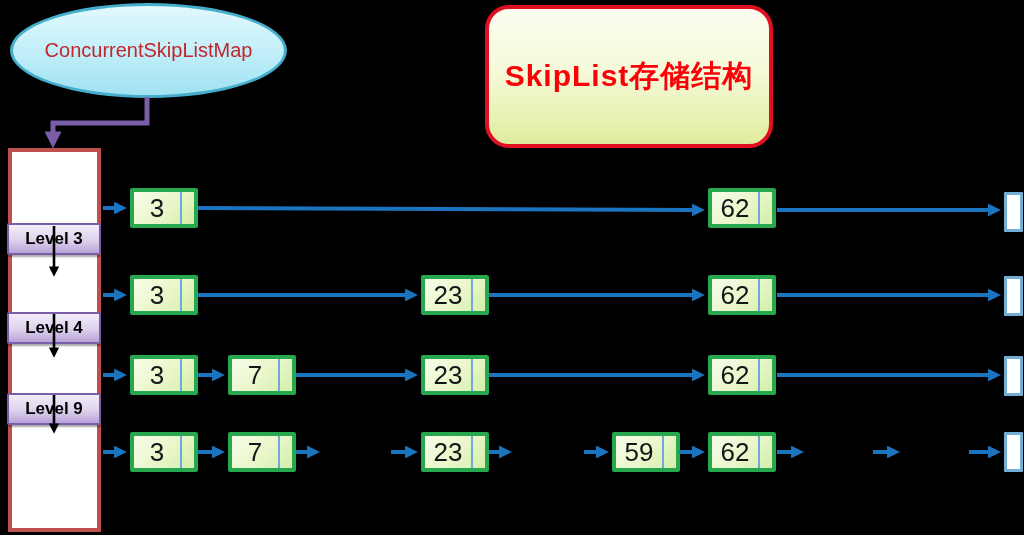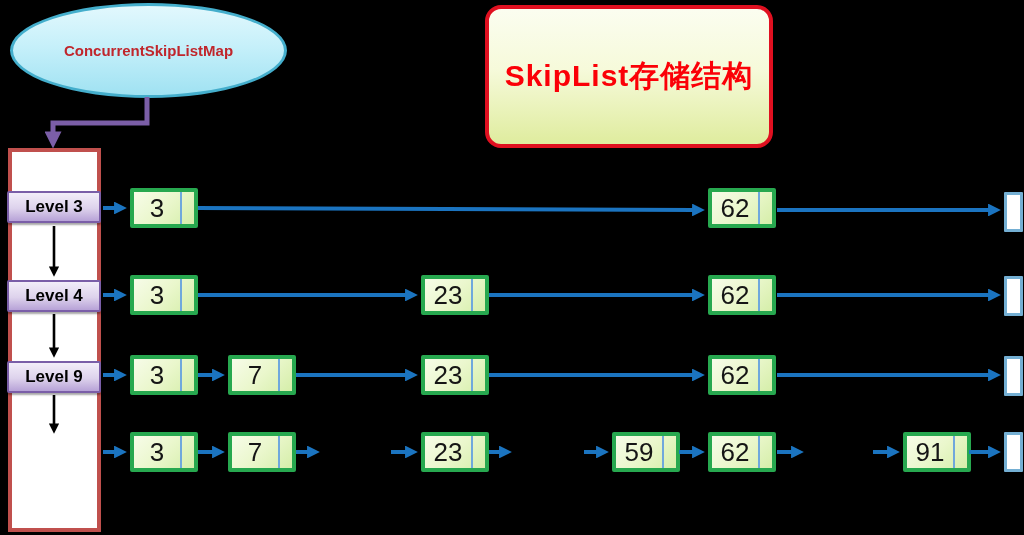--- a/index.html
+++ b/index.html
@@ -7,42 +7,43 @@
     position:relative;width:1024px;height:535px;background:#000000;
     overflow:hidden;font-family:"Liberation Sans",sans-serif;
   }
   
   .root-ellipse{
     position:absolute;left:10px;top:3px;width:277px;height:95px;
     border-radius:50%;border:3px solid #44AECC;box-sizing:border-box;
     background:linear-gradient(#E2F8FD 0%,#C6F0FA 45%,#A0E2F2 100%);
     display:flex;align-items:center;justify-content:center;
   }
-  .root-ellipse span{color:#C0262C;font-weight:bold;font-size:15px;}
+  .root-ellipse span{color:#C0262C;font-weight:normal;font-size:20px;}
   
   .title-card{
     position:absolute;left:485px;top:5px;width:288px;height:143px;
-    border-radius:16px;border:4px solid #E01020;box-sizing:border-box;
+    border-radius:24px;border:4px solid #E01020;box-sizing:border-box;
     background:linear-gradient(#FBFDF0 0%,#F6FADA 45%,#DFEC9E 100%);
     display:flex;align-items:center;justify-content:center;
   }
   .title-card span{color:#FB0007;font-weight:bold;font-size:30px;letter-spacing:1px;}
   
   .head-column{
     position:absolute;left:8px;top:148px;width:93px;height:384px;
     background:#FFFFFF;border:4px solid #C0504D;box-sizing:border-box;
   }
   
   .level-label{
     position:absolute;left:7px;width:94px;height:32px;box-sizing:border-box;
     border:2px solid #7A5EA8;border-radius:2px;
     background:linear-gradient(#F2EDF9 0%,#DDD2EC 55%,#B7A2D7 100%);
     display:flex;align-items:center;justify-content:center;
     color:#000;font-weight:bold;font-size:17px;
     box-shadow:0 2px 2px rgba(0,0,0,0.35);
+    margin-top:32px;
   }
   
   .node{
     position:absolute;width:68px;height:40px;box-sizing:border-box;
     border:4px solid #27A84F;border-radius:2px;
     background:linear-gradient(135deg,#F7FCE9 0%,#EAF7CC 50%,#D5EEA9 100%);
     display:flex;align-items:stretch;
   }
   .node-value{
     flex:1;display:flex;align-items:center;justify-content:center;
@@ -130,24 +131,20 @@
       <span class="node-ptr"></span>
   </div>
   <div class="node" style="left:612px;top:432px">
     <span class="node-value">59</span>
       <span class="node-ptr"></span>
   </div>
   <div class="node" style="left:708px;top:432px">
     <span class="node-value">62</span>
       <span class="node-ptr"></span>
   </div>
-  <div class="node" style="left:903px;top:432px">
-    <span class="node-value">91</span>
-      <span class="node-ptr"></span>
-  </div>
   <div class="nil" style="left:1004px;top:432px"></div>
 
   <svg class="arrows" width="1024" height="535" viewBox="0 0 1024 535">
     <defs>
       <marker id="mb" viewBox="0 0 10 10" refX="1.5" refY="5" markerWidth="3.4" markerHeight="3.2" orient="auto">
           <path d="M0,0 L10,5 L0,10 z" fill="#1B74C0"></path>
         </marker>
       <marker id="mk" viewBox="0 0 10 10" refX="1.5" refY="5" markerWidth="4.2" markerHeight="4" orient="auto">
           <path d="M0,0 L10,5 L0,10 z" fill="#000000"></path>
         </marker>

